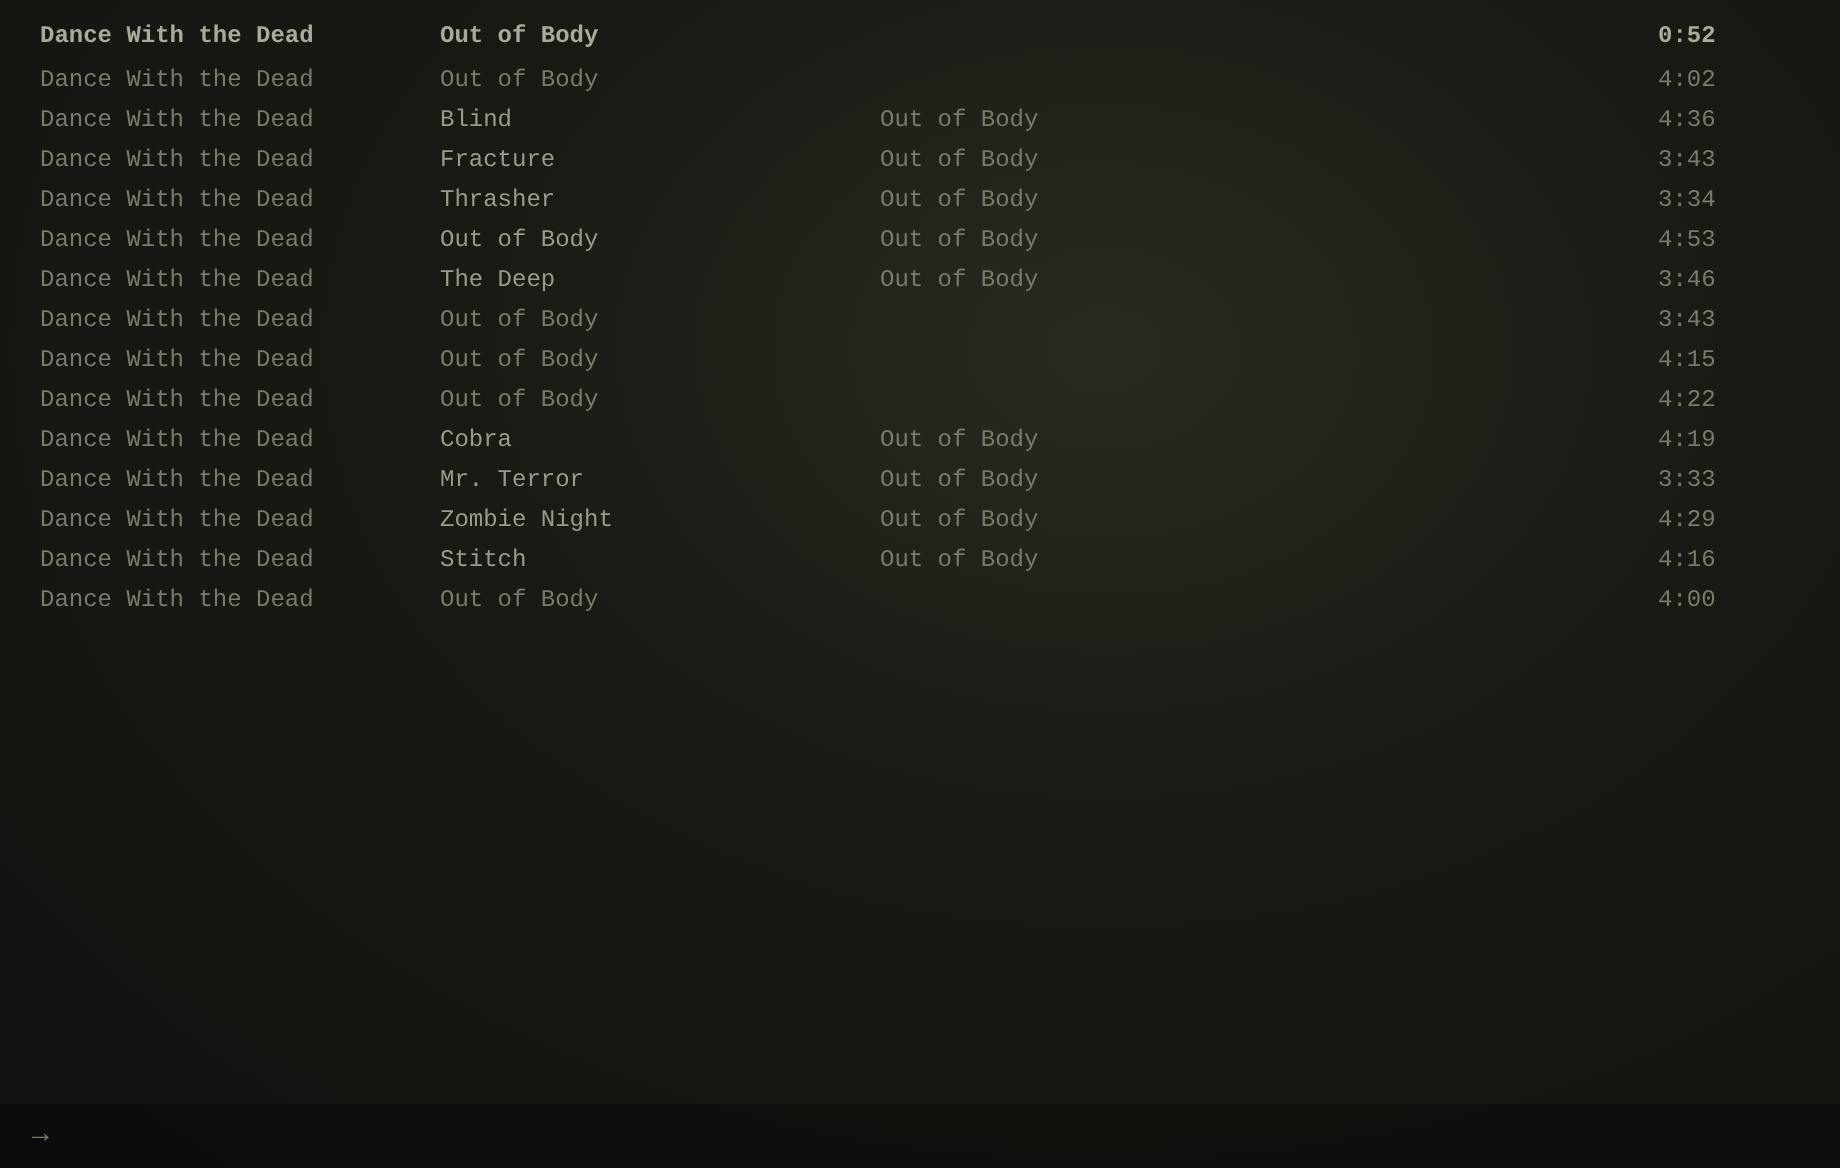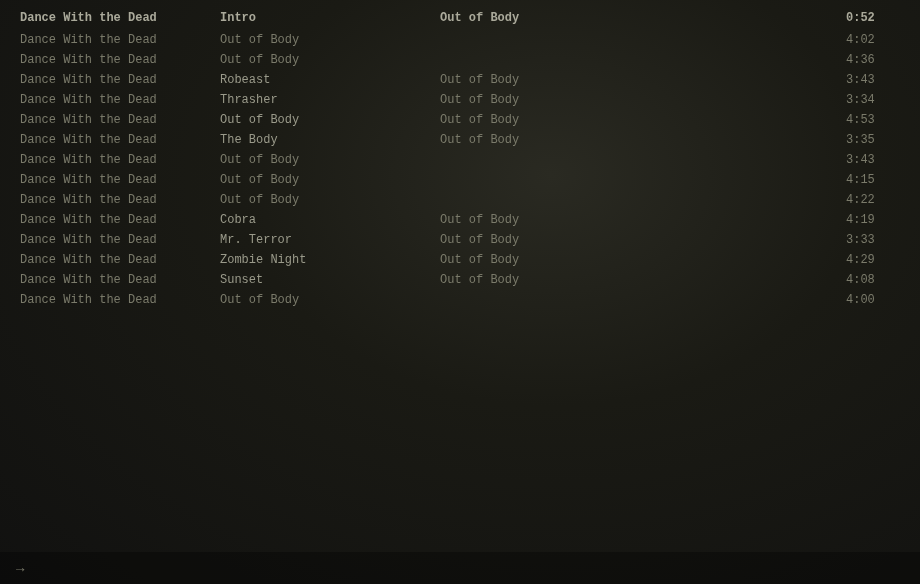--- a/index.html
+++ b/index.html
@@ -20,21 +20,21 @@
     }
 
     .track-list {
       padding: 8px 0;
       width: 100%;
     }
 
     .track-row {
       display: flex;
       align-items: center;
-      padding: 2px 14px 2px 20px;
+      padding: 2px 31px 2px 20px;
       font-size: 12px;
       line-height: 16px;
       cursor: pointer;
     }
 
     .track-row.header {
       color: #b0b09a;
       font-weight: bold;
       margin-bottom: 2px;
     }
@@ -86,57 +86,57 @@
       color: #7a7a6a;
       font-size: 14px;
     }
   </style>
 </head>
 <body>
 
 <div class="track-list">
     <div class="track-row header">
     <div class="col-artist">Dance With the Dead</div>
-    <div class="col-title">Intro</div>
     <div class="col-album">Out of Body</div>
     <div class="col-duration">0:52</div>
   </div>
     <div class="track-row">
       <div class="col-artist">Dance With the Dead</div>
       <div class="col-album">Out of Body</div>
       <div class="col-duration">4:02</div>
     </div>
     <div class="track-row">
       <div class="col-artist">Dance With the Dead</div>
+      <div class="col-title">Blind</div>
       <div class="col-album">Out of Body</div>
       <div class="col-duration">4:36</div>
     </div>
     <div class="track-row">
       <div class="col-artist">Dance With the Dead</div>
-      <div class="col-title">Robeast</div>
+      <div class="col-title">Fracture</div>
       <div class="col-album">Out of Body</div>
       <div class="col-duration">3:43</div>
     </div>
     <div class="track-row">
       <div class="col-artist">Dance With the Dead</div>
       <div class="col-title">Thrasher</div>
       <div class="col-album">Out of Body</div>
       <div class="col-duration">3:34</div>
     </div>
     <div class="track-row">
       <div class="col-artist">Dance With the Dead</div>
       <div class="col-title">Out of Body</div>
       <div class="col-album">Out of Body</div>
       <div class="col-duration">4:53</div>
     </div>
     <div class="track-row">
       <div class="col-artist">Dance With the Dead</div>
-      <div class="col-title">The Body</div>
+      <div class="col-title">The Deep</div>
       <div class="col-album">Out of Body</div>
-      <div class="col-duration">3:35</div>
+      <div class="col-duration">3:46</div>
     </div>
     <div class="track-row">
       <div class="col-artist">Dance With the Dead</div>
       <div class="col-album">Out of Body</div>
       <div class="col-duration">3:43</div>
     </div>
     <div class="track-row">
       <div class="col-artist">Dance With the Dead</div>
       <div class="col-album">Out of Body</div>
       <div class="col-duration">4:15</div>
@@ -159,23 +159,23 @@
       <div class="col-duration">3:33</div>
     </div>
     <div class="track-row">
       <div class="col-artist">Dance With the Dead</div>
       <div class="col-title">Zombie Night</div>
       <div class="col-album">Out of Body</div>
       <div class="col-duration">4:29</div>
     </div>
     <div class="track-row">
       <div class="col-artist">Dance With the Dead</div>
-      <div class="col-title">Sunset</div>
+      <div class="col-title">Stitch</div>
       <div class="col-album">Out of Body</div>
-      <div class="col-duration">4:08</div>
+      <div class="col-duration">4:16</div>
     </div>
     <div class="track-row">
       <div class="col-artist">Dance With the Dead</div>
       <div class="col-album">Out of Body</div>
       <div class="col-duration">4:00</div>
     </div>
   </div>
 
 <div class="bottom-bar">
   <span class="arrow-icon">→</span>

